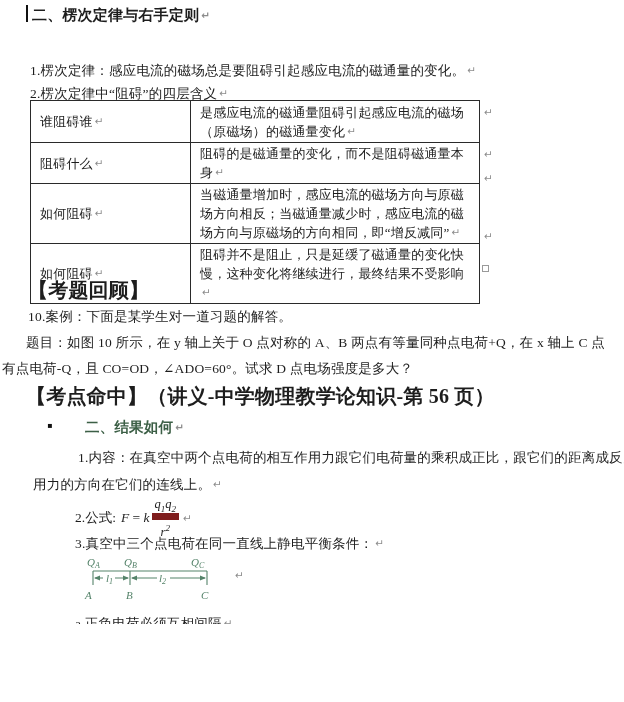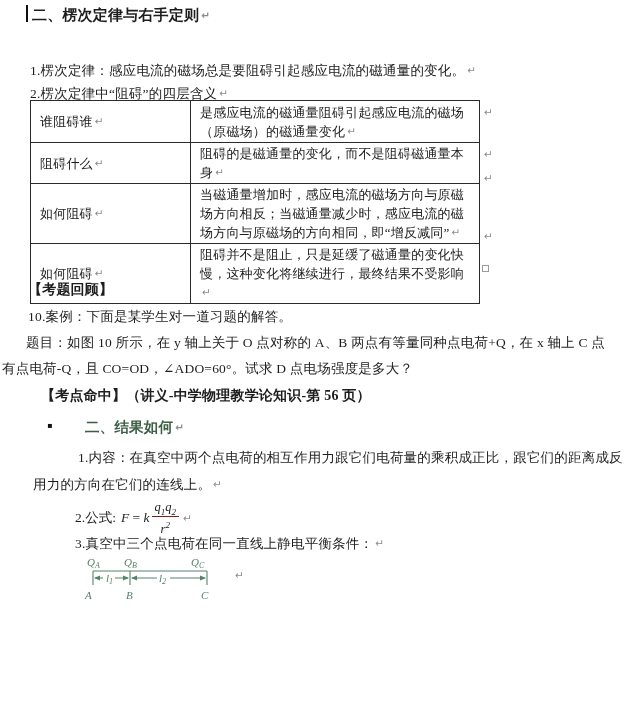--- a/index.html
+++ b/index.html
@@ -27,21 +27,21 @@
   .doc-table td.c1 { width:160px; vertical-align:middle; }
   .doc-table td.c2 { vertical-align:middle; }
 
   .row-mark { position:absolute; left:484px; color:#8c8c8c; font-size:10.5px; font-family:"DejaVu Sans",sans-serif; }
   .tbl-handle { position:absolute; left:482px; top:265px; width:7px; height:7px; border:1px solid #9a9a9a; background:#fff; }
 
   .bullet { position:absolute; left:47px; top:421px; font-size:8px; color:#111; font-family:"DejaVu Sans",sans-serif; }
 
   .formula-row { position:absolute; left:75px; top:500px; height:36px; display:flex; align-items:center; white-space:nowrap; font-size:13.5px; }
   .frac { display:inline-flex; flex-direction:column; align-items:center; vertical-align:middle; margin:0 2px; line-height:1; }
-  .frac .num { padding:0 3px 2px 3px; border-bottom:1px solid #7f1d1d; font-size:12.5px; }
+  .frac .num { padding:0 3px 2px 3px; border-bottom:7px solid #7f1d1d; font-size:12.5px; }
   .frac .den { padding-top:6px; font-size:12.5px; }
 
   .diagram { position:absolute; left:83px; top:556px; width:150px; height:50px; }
 </style>
 </head>
 <body>
 
 <div id="page">
 
   <div class="cursor"></div>
@@ -73,29 +73,29 @@
     </tr>
   </tbody>
     </table>
 
   <div class="row-mark" style="top:106px;">↵</div>
   <div class="row-mark" style="top:148px;">↵</div>
   <div class="row-mark" style="top:172px;">↵</div>
   <div class="row-mark" style="top:230px;">↵</div>
   <div class="tbl-handle"></div>
 
-  <div class="line bold" style="left:28px; top:281px; font-size:14px;"><span>【考题回顾】</span></div>
+  <div class="line bold" style="left:28px; top:281px; font-size:20px;"><span>【考题回顾】</span></div>
 
   <div class="line" style="left:28px; top:308px;"><span>10.案例：下面是某学生对一道习题的解答。</span></div>
 
   <div class="line" style="left:26px; top:334px;"><span>题目：如图 10 所示，在 y 轴上关于 O 点对称的 A、B 两点有等量同种点电荷+Q，在 x 轴上 C 点</span></div>
 
   <div class="line" style="left:2px; top:360px;"><span>有点电荷-Q，且 CO=OD，∠ADO=60°。试求 D 点电场强度是多大？</span></div>
 
-  <div class="line bold" style="left:41px; top:387px; font-size:14px;"><span>【考点命中】（讲义-中学物理教学论知识-第 56 页）</span></div>
+  <div class="line bold" style="left:26px; top:387px; font-size:20px;"><span>【考点命中】（讲义-中学物理教学论知识-第 56 页）</span></div>
 
   <div class="bullet">▪</div>
   <div class="line bold green" style="left:85px; top:418px; font-size:14.5px;"><span>二、结果如何</span><span class="mark">↵</span></div>
 
   <div class="line" style="left:78px; top:449px;"><span>1.内容：在真空中两个点电荷的相互作用力跟它们电荷量的乘积成正比，跟它们的距离成反比，作</span></div>
   <div class="line" style="left:33px; top:475px;"><span>用力的方向在它们的连线上。</span><span class="mark">↵</span></div>
 
   <div class="formula-row">
     <span>2.公式:</span>
     <span style="width:5px;"></span>
@@ -136,17 +136,18 @@
         <text x="23" y="26"><tspan>l</tspan><tspan dy="2" font-size="8">1</tspan></text>
         <text x="76" y="26"><tspan>l</tspan><tspan dy="2" font-size="8">2</tspan></text>
         <text x="2" y="43">A</text>
         <text x="43" y="43">B</text>
         <text x="118" y="43">C</text>
       </g>
     </svg>
   </div>
   <div class="line" style="left:233px; top:566px;"><span class="mark">↵</span></div>
 
+  <div class="line" style="left:75px; top:614px;"><span>a.正负电荷必须互相间隔</span><span class="mark">↵</span></div>
 
   <div class="line" style="left:75px; top:643px;"><span><span>b.</span><span class="mi">Q<sub>A</sub></span><span> &gt; </span><span class="mi">Q<sub>B</sub></span><span>，&nbsp;</span><span class="mi">Q<sub>C</sub></span><span> &gt; </span><span class="mi">Q<sub>B</sub></span></span><span class="mark">↵</span></div>
 
 
 </div>
 
 </body></html>

